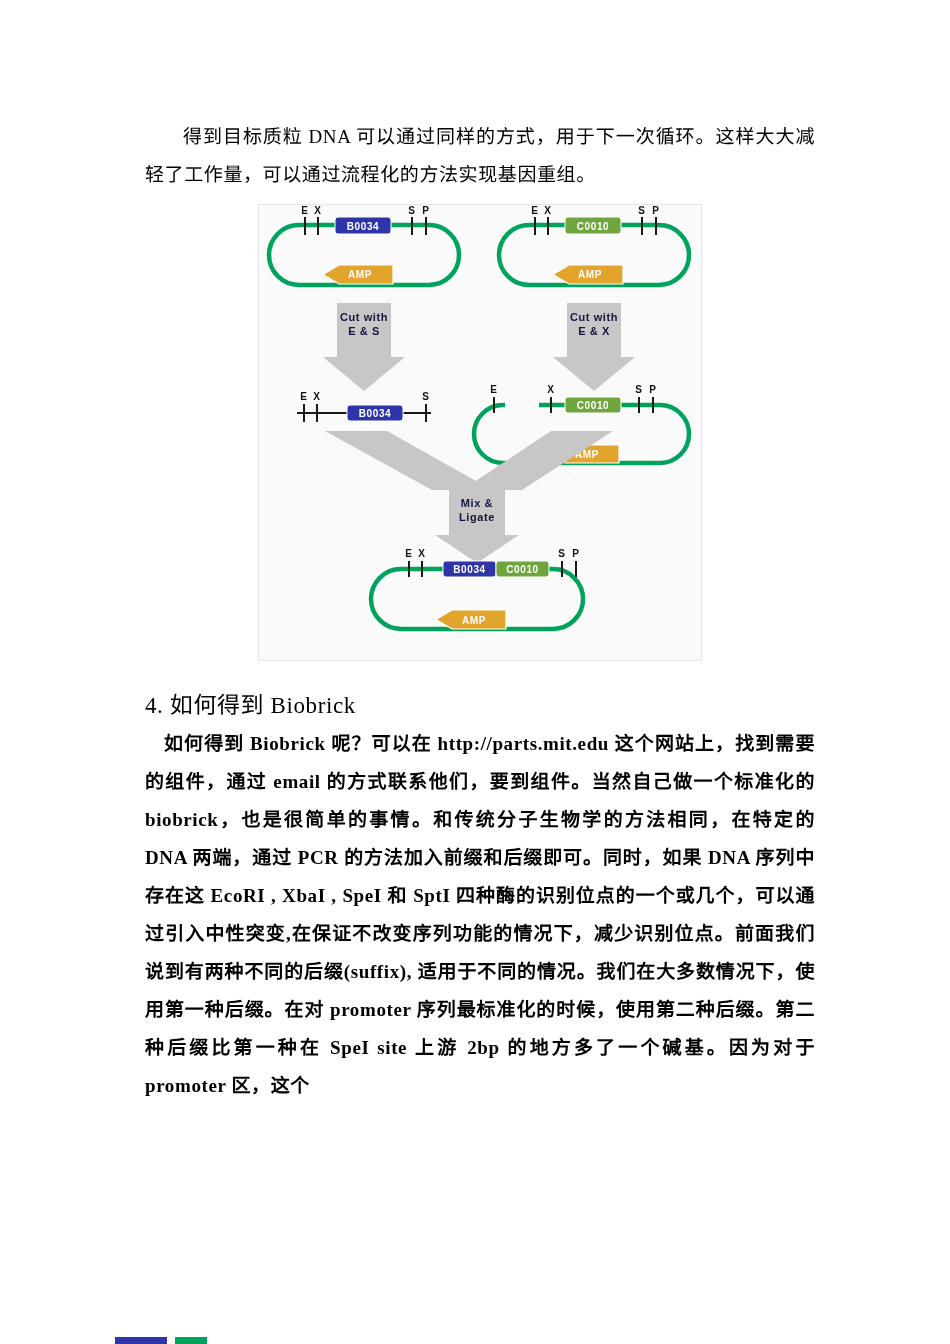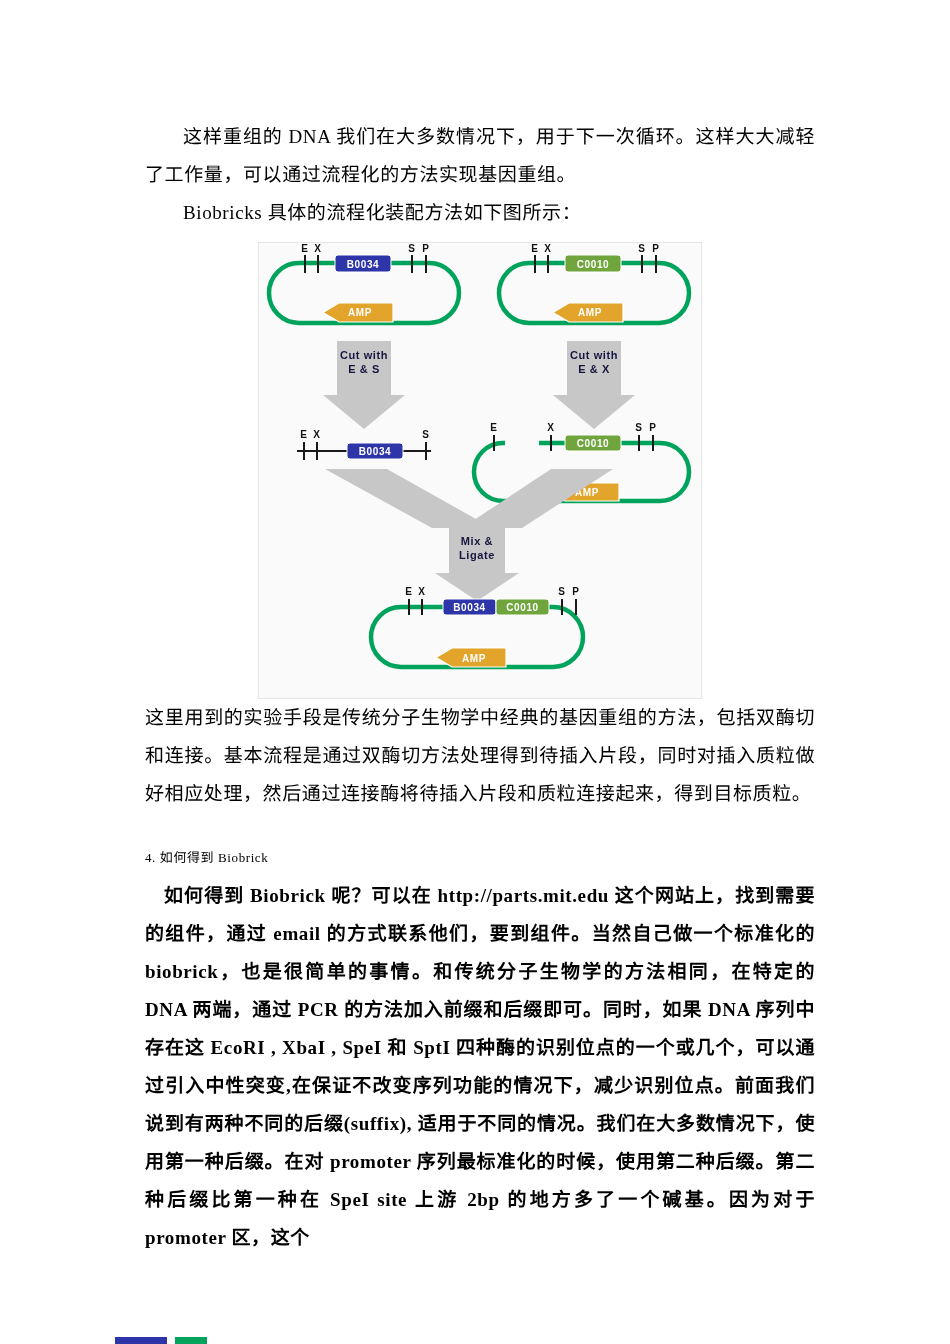--- a/index.html
+++ b/index.html
@@ -16,21 +16,21 @@
   .page {
     padding: 118px 135px 0 145px;
     font-size: 19px;
     line-height: 38px;
     letter-spacing: 0.6px;
     text-align: justify;
   }
   .para { margin: 0; }
   .indent2 { text-indent: 2em; }
   .indent1 { text-indent: 1em; font-weight: bold; }
-  .heading { margin: 26px 0 0 0; font-weight: normal; font-size: 13px; line-height: 38px; }
+  .heading { margin: 26px 0 0 0; font-weight: normal; font-size: 23px; line-height: 38px; }
   .figure {
     width: 444px;
     margin: 10px auto 0 auto;
     background: #fafafa;
     border: 1px solid #e5e5e5;
   }
   svg { display: block; }
   .site-label  { font-family: "Liberation Sans","DejaVu Sans",sans-serif; font-size: 10px; font-weight: bold; fill: #111; text-anchor: middle; }
   .part-label  { font-family: "Liberation Sans","DejaVu Sans",sans-serif; font-size: 10px; font-weight: bold; fill: #fff; text-anchor: middle; }
   .arrow-label { font-family: "Liberation Sans","DejaVu Sans",sans-serif; font-size: 11px; font-weight: bold; fill: #15153f; text-anchor: middle; }
@@ -44,22 +44,21 @@
   .gap-cover { fill: #fafafa; }
   .bottom-sliver { position: absolute; left: 115px; bottom: 0; width: 92px; height: 7px; }
   .bottom-sliver .b1 { position: absolute; left: 0; top: 0; width: 52px; height: 7px; background: #2D35A8; }
   .bottom-sliver .b2 { position: absolute; left: 60px; top: 0; width: 32px; height: 7px; background: #00A35C; }
 </style>
 </head>
 <body>
 
 <div class="page">
 
-  <p class="para indent2">这样重组的 DNA 我们在大多数情况下，用于下一次循环。这样大大减轻了工作量，可以通过流程化的方法实现基因重组。</p>
-  <p class="para indent2">Biobricks 具体的流程化装配方法如下图所示：</p>
+  <p class="para indent2">得到目标质粒 DNA 可以通过同样的方式，用于下一次循环。这样大大减轻了工作量，可以通过流程化的方法实现基因重组。</p>
 
   <div class="figure">
     <svg width="442" height="455" viewBox="0 0 442 455">
 
       <g>
         <rect class="ring" x="10" y="20" width="190" height="60" rx="30"></rect>
         <polygon class="amp" points="134,60 80,60 64,69.5 80,79 134,79"></polygon>
         <text class="part-label" x="101" y="73">AMP</text>
         <line class="tick" x1="46" y1="12" x2="46" y2="30"></line>
         <line class="tick" x1="59" y1="12" x2="59" y2="30"></line>
@@ -155,21 +154,20 @@
         <text class="part-label" x="263.5" y="368">C0010</text>
         <text class="site-label" x="150" y="352">E</text>
         <text class="site-label" x="163" y="352">X</text>
         <text class="site-label" x="303" y="352">S</text>
         <text class="site-label" x="317" y="352">P</text>
       </g>
 
     </svg>
   </div>
 
-  <p class="para">这里用到的实验手段是传统分子生物学中经典的基因重组的方法，包括双酶切和连接。基本流程是通过双酶切方法处理得到待插入片段，同时对插入质粒做好相应处理，然后通过连接酶将待插入片段和质粒连接起来，得到目标质粒。</p>
 
   <p class="heading">4. 如何得到 Biobrick</p>
 
   <p class="para indent1">如何得到 Biobrick 呢？可以在 http://parts.mit.edu 这个网站上，找到需要的组件，通过 email 的方式联系他们，要到组件。当然自己做一个标准化的 biobrick，也是很简单的事情。和传统分子生物学的方法相同，在特定的 DNA 两端，通过 PCR 的方法加入前缀和后缀即可。同时，如果 DNA 序列中存在这 EcoRI , XbaI , SpeI 和 SptI 四种酶的识别位点的一个或几个，可以通过引入中性突变,在保证不改变序列功能的情况下，减少识别位点。前面我们说到有两种不同的后缀(suffix), 适用于不同的情况。我们在大多数情况下，使用第一种后缀。在对 promoter 序列最标准化的时候，使用第二种后缀。第二种后缀比第一种在 SpeI site 上游 2bp 的地方多了一个碱基。因为对于 promoter 区，这个</p>
 
 </div>
 
 <div class="bottom-sliver">
   <div class="b1"></div>
   <div class="b2"></div>

